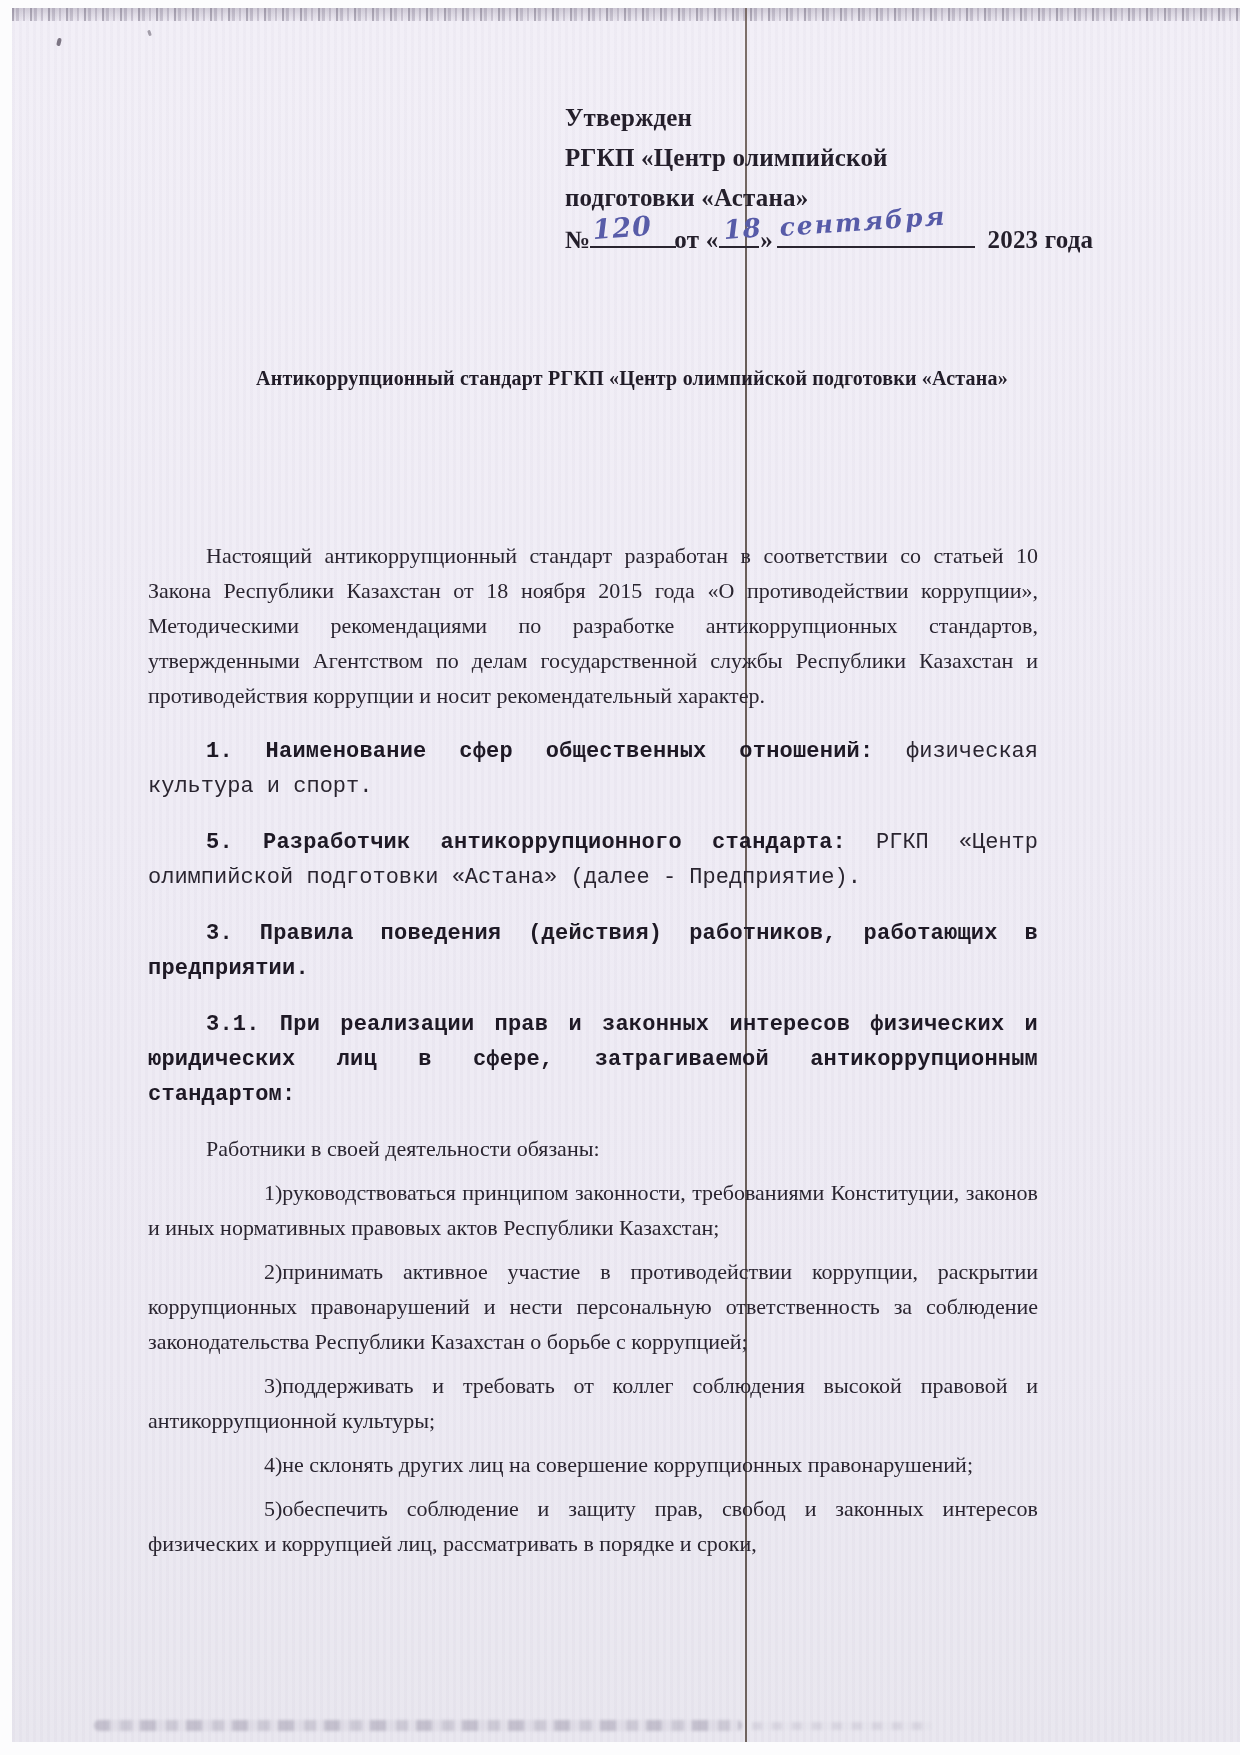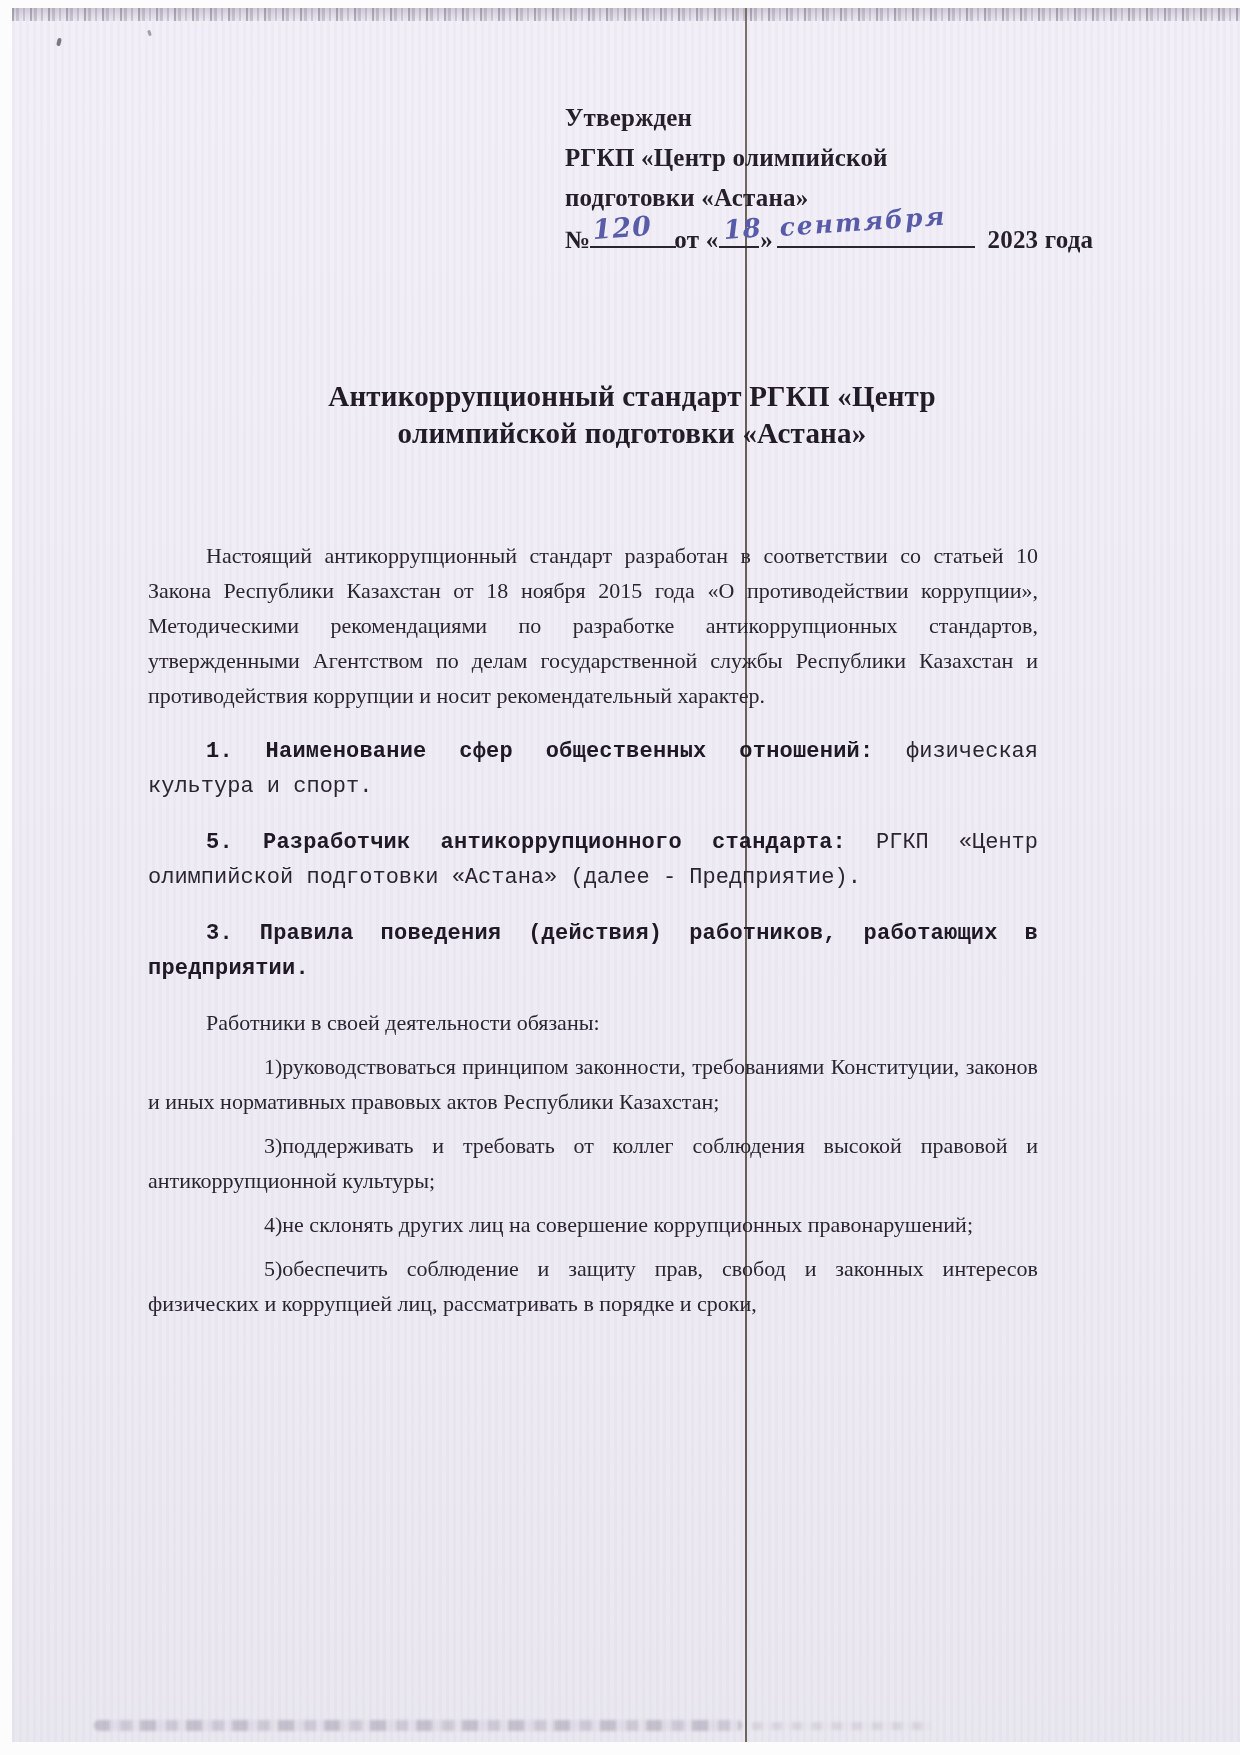--- a/index.html
+++ b/index.html
@@ -72,22 +72,22 @@
     color: #575ba8; transform: rotate(-4deg); transform-origin: left bottom;
     letter-spacing: 1px; white-space: nowrap;
   }
   .hw-number { font-size: 27px; }
   .hw-day { font-size: 26px; left: 6px; }
   .hw-month { font-size: 25px; letter-spacing: 2px; bottom: -2px; }
 
   
   .doc-title {
     position: absolute; left: 230px; top: 352px; width: 780px;
-    text-align: center; font-weight: bold; font-size: 29px; line-height: 37px;
-    color: #211c28; letter-spacing: .2px; margin-top: 18px;
+    text-align: center; font-weight: bold; font-size: 20px; line-height: 37px;
+    color: #211c28; letter-spacing: .2px;
   }
 
   
   .body-text {
     position: absolute; left: 136px; top: 530px; width: 890px;
     font-size: 22px; line-height: 35px; color: #2a2530;
     text-align: justify;
   }
   .body-text p { margin: 0; text-indent: 58px; }
   .body-text p.sec { margin-top: 21px; font-family: Liberation Mono, monospace; }
@@ -116,24 +116,26 @@
 
   <div class="body-text">
     <p><span>Настоящий антикоррупционный стандарт разработан в соответствии со статьей 10 Закона Республики Казахстан от 18 ноября 2015 года «О противодействии коррупции», Методическими рекомендациями по разработке антикоррупционных стандартов, утвержденными Агентством по делам государственной службы Республики Казахстан и противодействия коррупции и носит рекомендательный характер.</span></p>
 
     <p class="sec"><b>1. Наименование сфер общественных отношений:</b><span> физическая культура и спорт.</span></p>
 
     <p class="sec"><b>5. Разработчик антикоррупционного стандарта:</b><span> РГКП «Центр олимпийской подготовки «Астана» (далее - Предприятие).</span></p>
 
     <p class="sec"><b>3. Правила поведения (действия) работников, работающих в предприятии.</b><span></span></p>
 
+    <p class="sec"><b>3.1. При реализации прав и законных интересов физических и юридических лиц в сфере, затрагиваемой антикоррупционным стандартом:</b><span></span></p>
 
     <p class="plain-follow"><span>Работники в своей деятельности обязаны:</span></p>
 
     <p class="li"><span class="li-num">1)</span><span>руководствоваться принципом законности, требованиями Конституции, законов и иных нормативных правовых актов Республики Казахстан;</span></p>
+    <p class="li"><span class="li-num">2)</span><span>принимать активное участие в противодействии коррупции, раскрытии коррупционных правонарушений и нести персональную ответственность за соблюдение законодательства Республики Казахстан о борьбе с коррупцией;</span></p>
     <p class="li"><span class="li-num">3)</span><span>поддерживать и требовать от коллег соблюдения высокой правовой и антикоррупционной культуры;</span></p>
     <p class="li"><span class="li-num">4)</span><span>не склонять других лиц на совершение коррупционных правонарушений;</span></p>
     <p class="li"><span class="li-num">5)</span><span>обеспечить соблюдение и защиту прав, свобод и законных интересов физических и коррупцией лиц, рассматривать в порядке и сроки,</span></p>
   </div>
 
   <div class="ghost-line"></div>
   <div class="ghost-line-2"></div>
 </div>
 
 </body></html>

